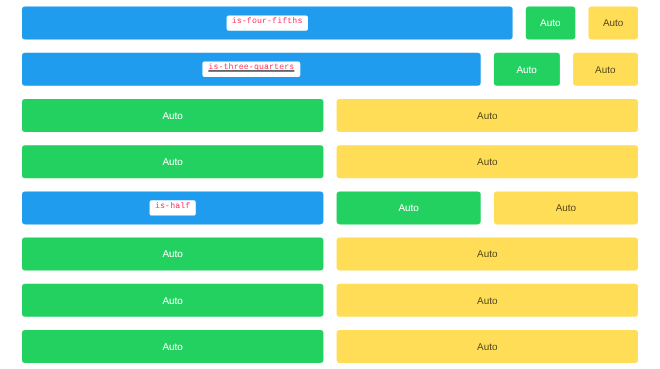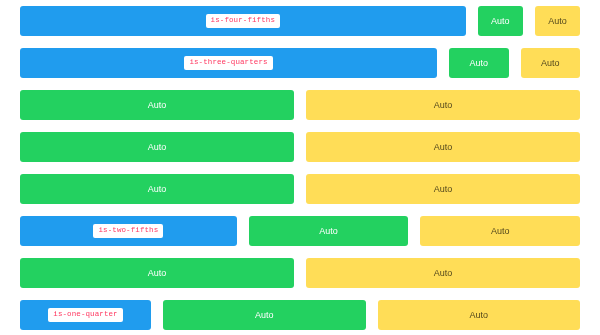--- a/index.html
+++ b/index.html
@@ -75,21 +75,21 @@
   }
 
   .auto-label {
     font-size: 9px;
     line-height: 1;
     white-space: nowrap;
   }
 
   
   .is-four-fifths    { flex: none; width: 80%; }
-  .is-three-quarters { flex: none; width: 75%; }
+  .is-three-quarters { flex: none; width: 75%; text-decoration: underline; }
   .is-two-thirds     { flex: none; width: 66.6666%; }
   .is-three-fifths   { flex: none; width: 60%; }
   .is-half           { flex: none; width: 50%; }
   .is-two-fifths     { flex: none; width: 40%; }
   .is-one-third      { flex: none; width: 33.3333%; }
   .is-one-quarter    { flex: none; width: 25%; }
 </style>
 </head>
 <body>
 
@@ -151,69 +151,64 @@
       </div>
     </div>
     <div class="column">
       <div class="notification is-warning">
         <span class="auto-label">Auto</span>
       </div>
     </div>
   </div>
 
   <div class="columns">
-    <div class="column">
-      <div class="notification is-success">
-        <span class="auto-label">Auto</span>
-      </div>
-    </div>
-    <div class="column">
-      <div class="notification is-warning">
-        <span class="auto-label">Auto</span>
-      </div>
-    </div>
-  </div>
-
-  <div class="columns">
-    <div class="column is-two-fifths">
+    <div class="column is-half">
       <div class="notification is-info">
-        <code class="code-tag">is-two-fifths</code>
-      </div>
-    </div>
-    <div class="column">
-      <div class="notification is-success">
-        <span class="auto-label">Auto</span>
-      </div>
-    </div>
-    <div class="column">
-      <div class="notification is-warning">
-        <span class="auto-label">Auto</span>
-      </div>
-    </div>
-  </div>
-
-  <div class="columns">
-    <div class="column">
-      <div class="notification is-success">
-        <span class="auto-label">Auto</span>
-      </div>
-    </div>
-    <div class="column">
-      <div class="notification is-warning">
-        <span class="auto-label">Auto</span>
-      </div>
-    </div>
-  </div>
-
-  <div class="columns">
-    <div class="column is-one-quarter">
-      <div class="notification is-info">
-        <code class="code-tag">is-one-quarter</code>
-      </div>
-    </div>
+        <code class="code-tag">is-half</code>
+      </div>
+    </div>
+    <div class="column">
+      <div class="notification is-success">
+        <span class="auto-label">Auto</span>
+      </div>
+    </div>
+    <div class="column">
+      <div class="notification is-warning">
+        <span class="auto-label">Auto</span>
+      </div>
+    </div>
+  </div>
+
+  <div class="columns">
+    <div class="column">
+      <div class="notification is-success">
+        <span class="auto-label">Auto</span>
+      </div>
+    </div>
+    <div class="column">
+      <div class="notification is-warning">
+        <span class="auto-label">Auto</span>
+      </div>
+    </div>
+  </div>
+
+  <div class="columns">
+    <div class="column">
+      <div class="notification is-success">
+        <span class="auto-label">Auto</span>
+      </div>
+    </div>
+    <div class="column">
+      <div class="notification is-warning">
+        <span class="auto-label">Auto</span>
+      </div>
+    </div>
+  </div>
+
+  <div class="columns">
     <div class="column">
       <div class="notification is-success">
         <span class="auto-label">Auto</span>
       </div>
     </div>
     <div class="column">
       <div class="notification is-warning">
         <span class="auto-label">Auto</span>
       </div>
     </div>

